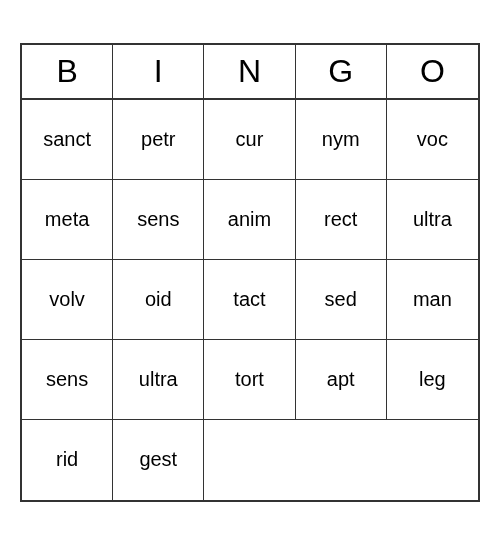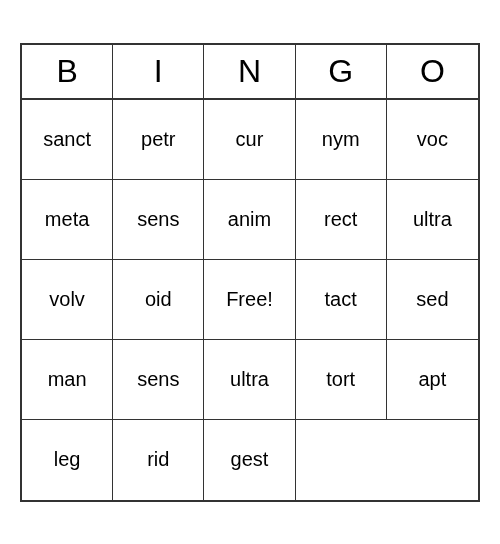--- a/index.html
+++ b/index.html
@@ -89,21 +89,20 @@
       <div class="bingo-cell">cur</div>
       <div class="bingo-cell">nym</div>
       <div class="bingo-cell">voc</div>
       <div class="bingo-cell">meta</div>
       <div class="bingo-cell">sens</div>
       <div class="bingo-cell">anim</div>
       <div class="bingo-cell">rect</div>
       <div class="bingo-cell">ultra</div>
       <div class="bingo-cell">volv</div>
       <div class="bingo-cell">oid</div>
-      <div class="bingo-cell free">Free!</div>
       <div class="bingo-cell">tact</div>
       <div class="bingo-cell">sed</div>
       <div class="bingo-cell">man</div>
       <div class="bingo-cell">sens</div>
       <div class="bingo-cell">ultra</div>
       <div class="bingo-cell">tort</div>
       <div class="bingo-cell">apt</div>
       <div class="bingo-cell">leg</div>
       <div class="bingo-cell">rid</div>
       <div class="bingo-cell">gest</div>

